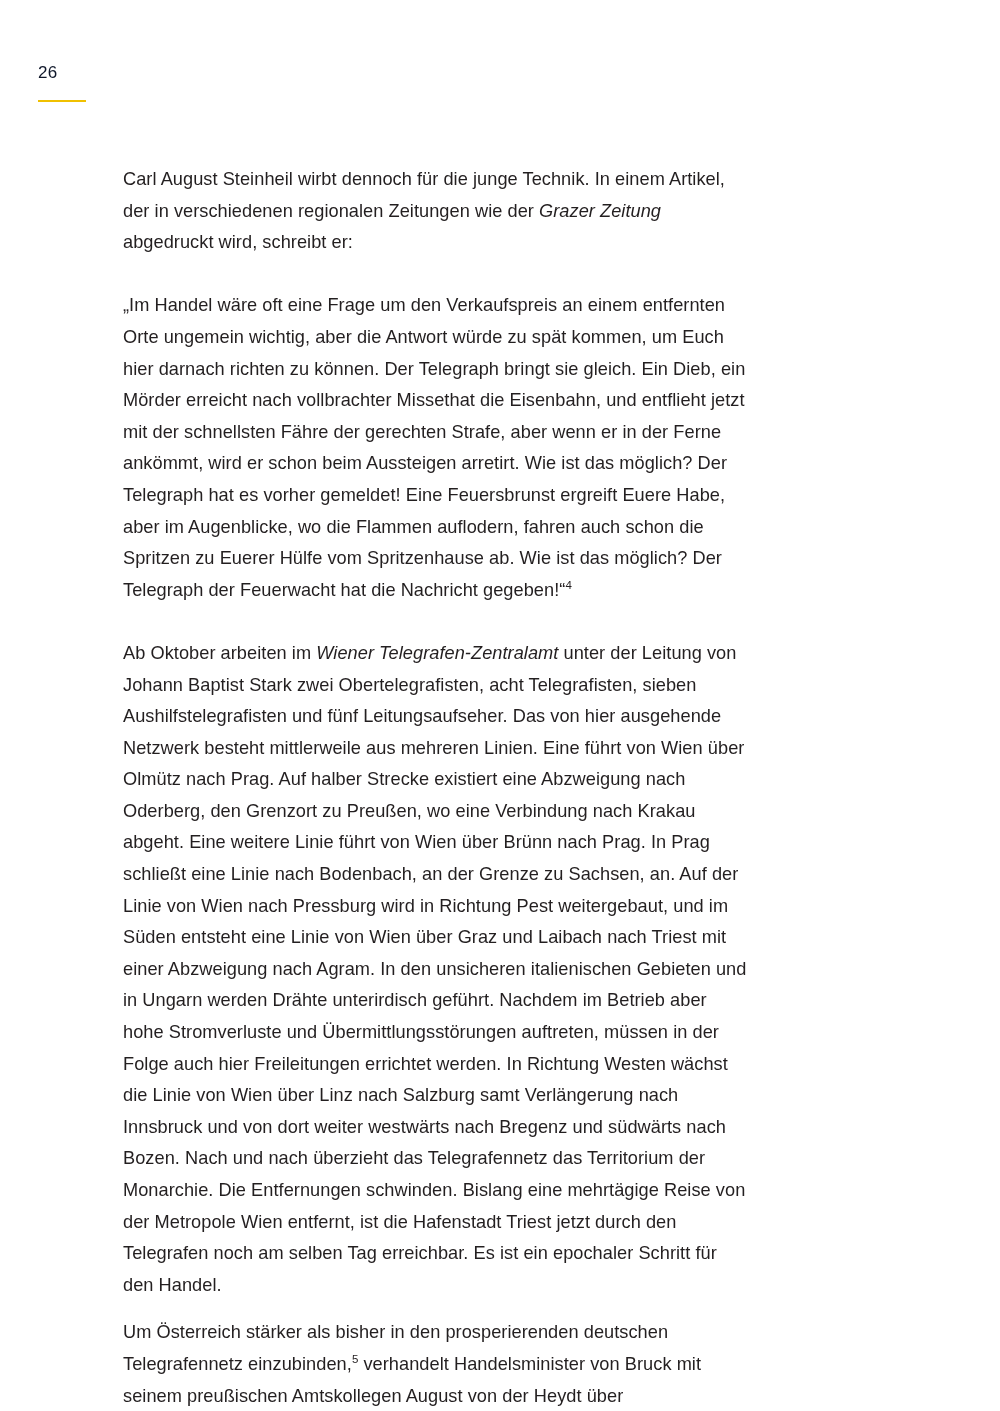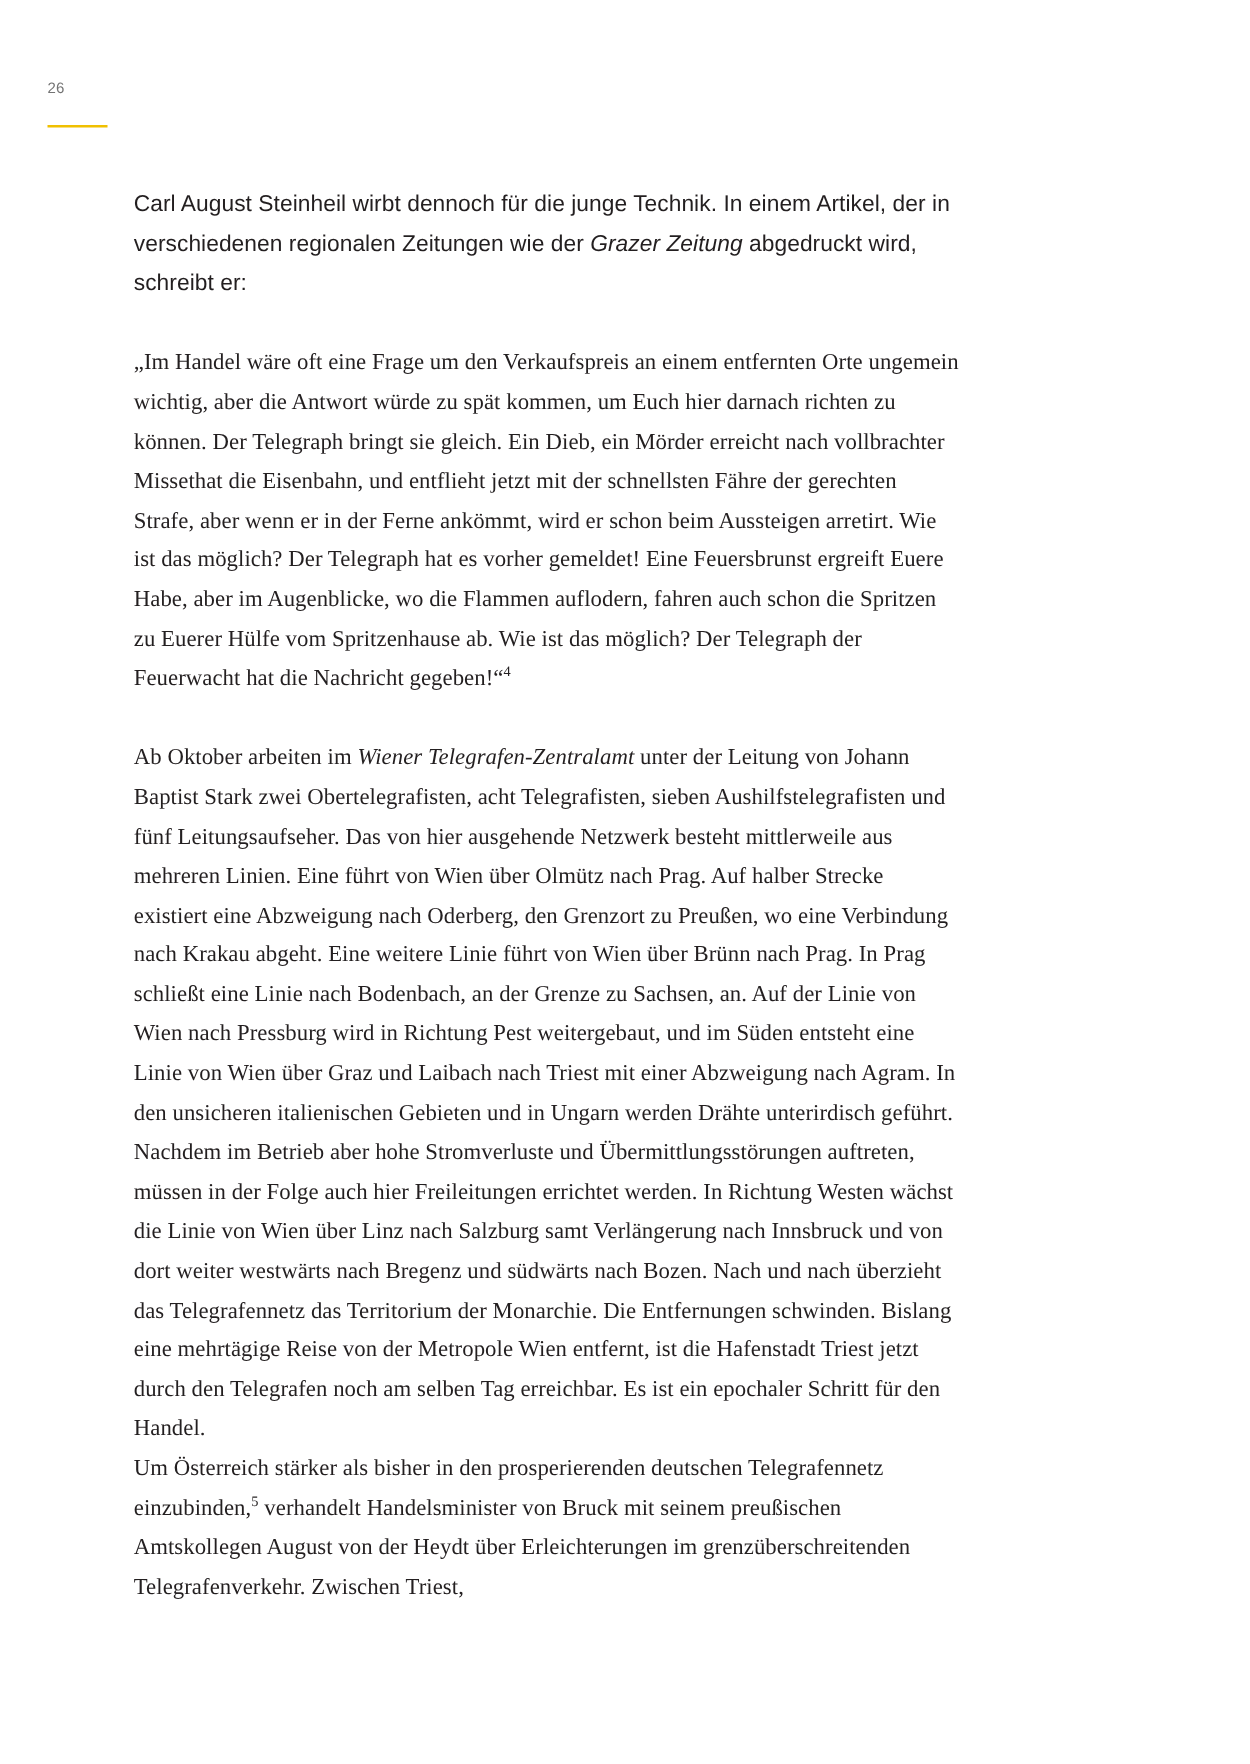--- a/index.html
+++ b/index.html
@@ -20,52 +20,51 @@
     inset: 0;
   }
   
   .folio {
     position: absolute;
     left: 38px;
     top: 64px;
     width: 48px;
   }
   .folio-number {
-    font-size: 12px;
-    color: #737373;
+    font-size: 17px;
+    color: #0f172a;
     line-height: 1;
     letter-spacing: 0.2px;
   }
   .folio-rule {
     position: absolute;
     left: 0;
     top: 36px;
     width: 48px;
     height: 2px;
     background: #f0c000;
   }
 
   
   .column {
     position: absolute;
     left: 107px;
     top: 148px;
     width: 660px;
   }
   p {
-    margin: 0;
+    margin: 16px;
     font-size: 18.2px;
     line-height: 31.6px;
     letter-spacing: 0.05px;
     color: #231f20;
     text-align: left;
   }
   .para + .para {
     margin-top: 31.6px;
-    font-family: Liberation Serif, serif;
   }
   .para.tight + .para.tight {
     margin-top: 0;
   }
   .gap-large {
     margin-top: 54px;
   }
   em {
     font-style: italic;
   }

